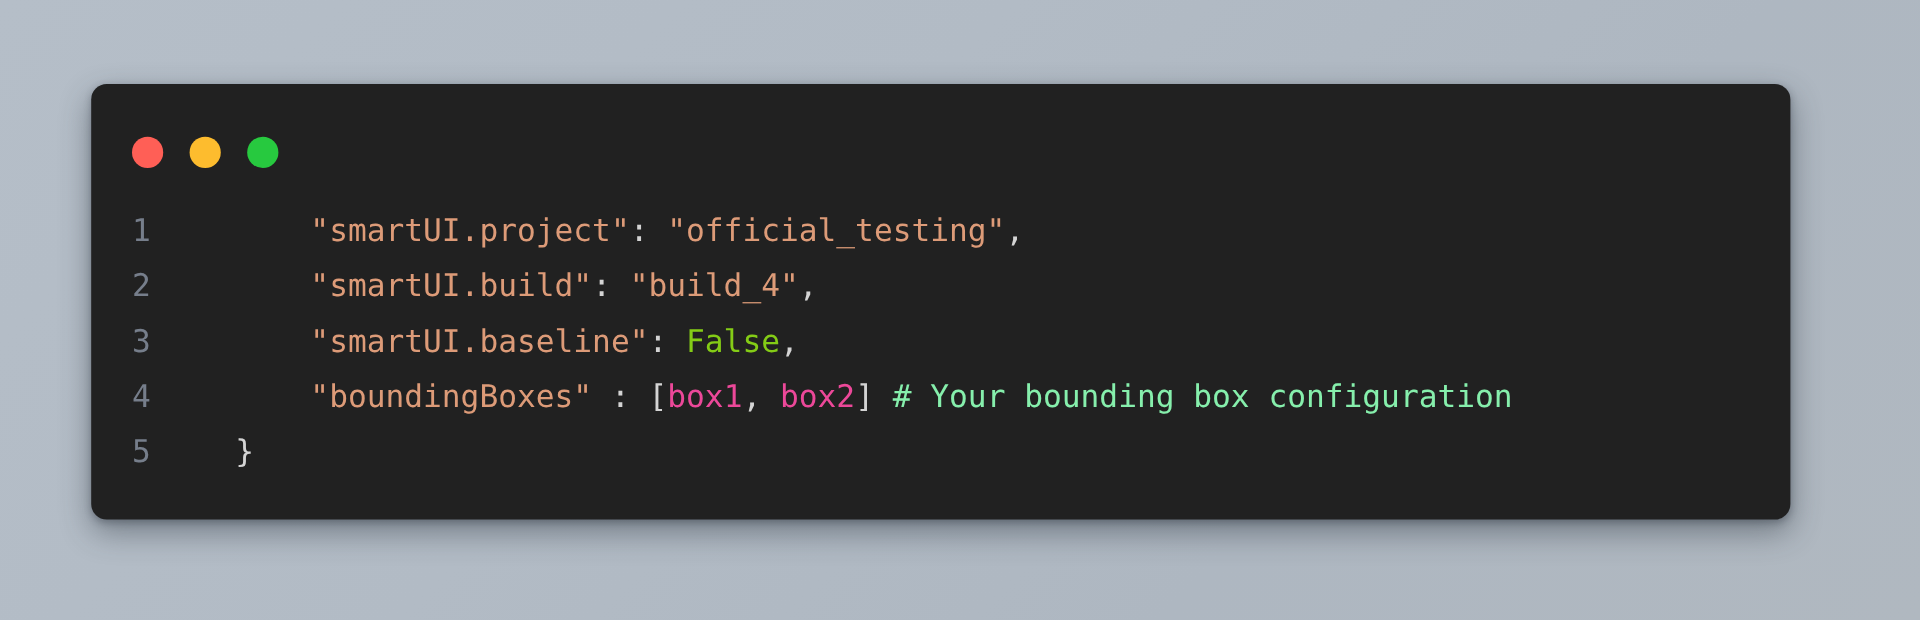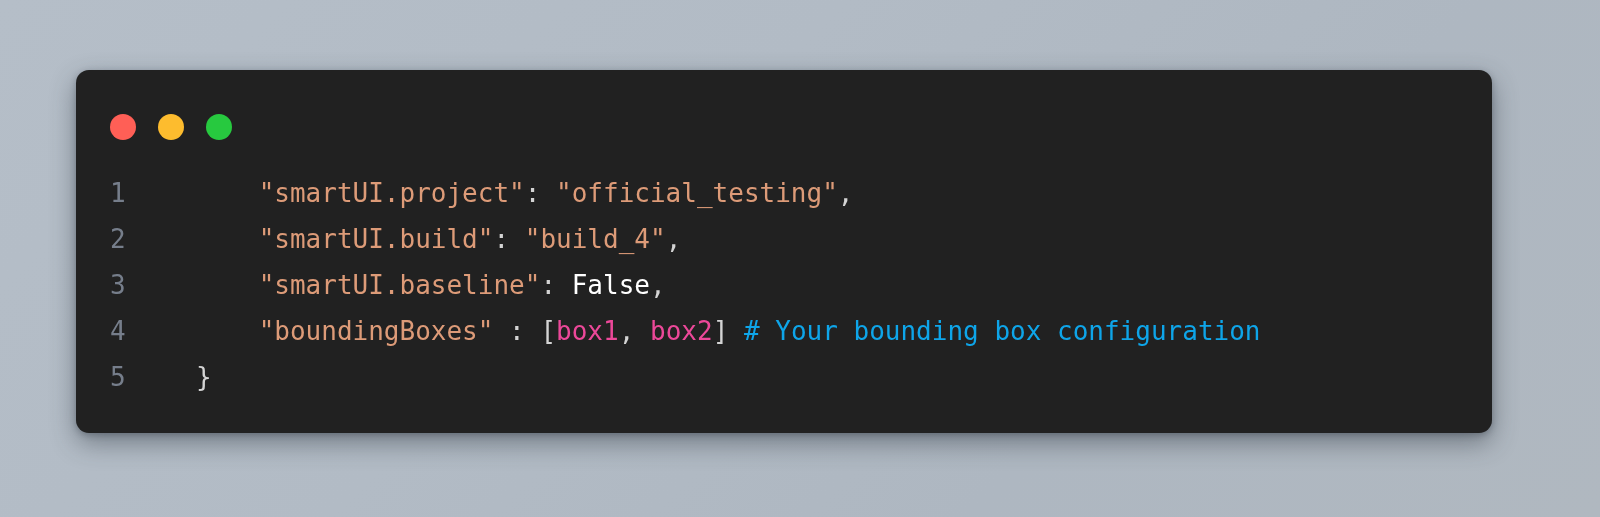--- a/index.html
+++ b/index.html
@@ -81,23 +81,23 @@
   .line-code {
     color: #d6d6d6;
     font-size: 26px;
     padding-left: 22px;
     white-space: pre;
   }
 
   
   .tok-string  { color: #dd9b78; }
   .tok-punct   { color: #d4d4d4; }
-  .tok-keyword { color: #ffffff; }
+  .tok-keyword { color: #84cc16; }
   .tok-var     { color: #ec4899; }
-  .tok-comment { color: #0ea5e9; }
+  .tok-comment { color: #86efac; }
 </style>
 </head>
 <body>
 
 <div id="canvas">
 
   <div id="code-card" style="background: rgb(33, 33, 33);">
 
     <div id="window-controls">
       <span class="dot dot-close" style="background: rgb(255, 95, 86);"></span>

